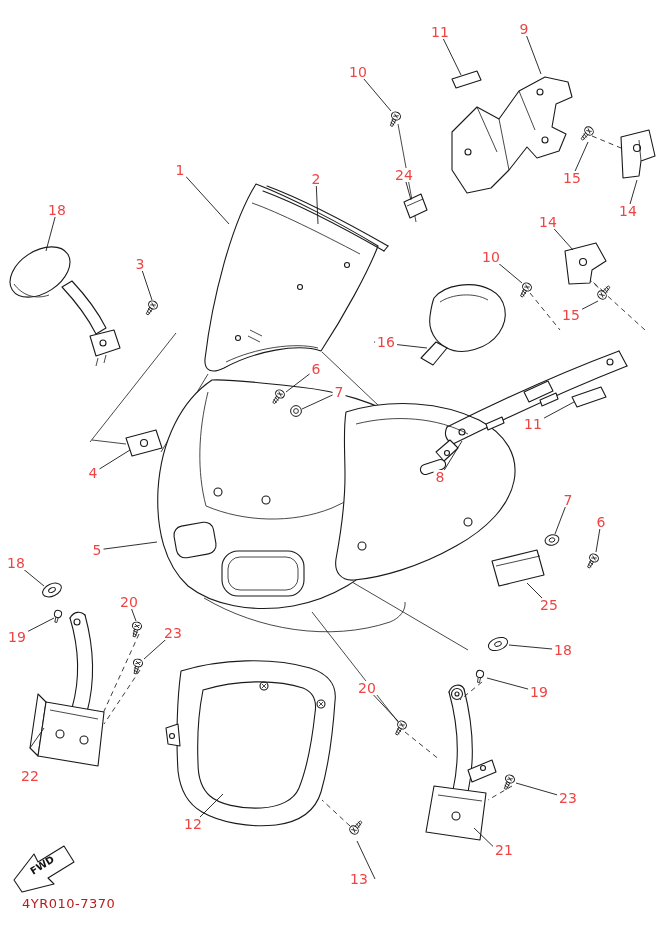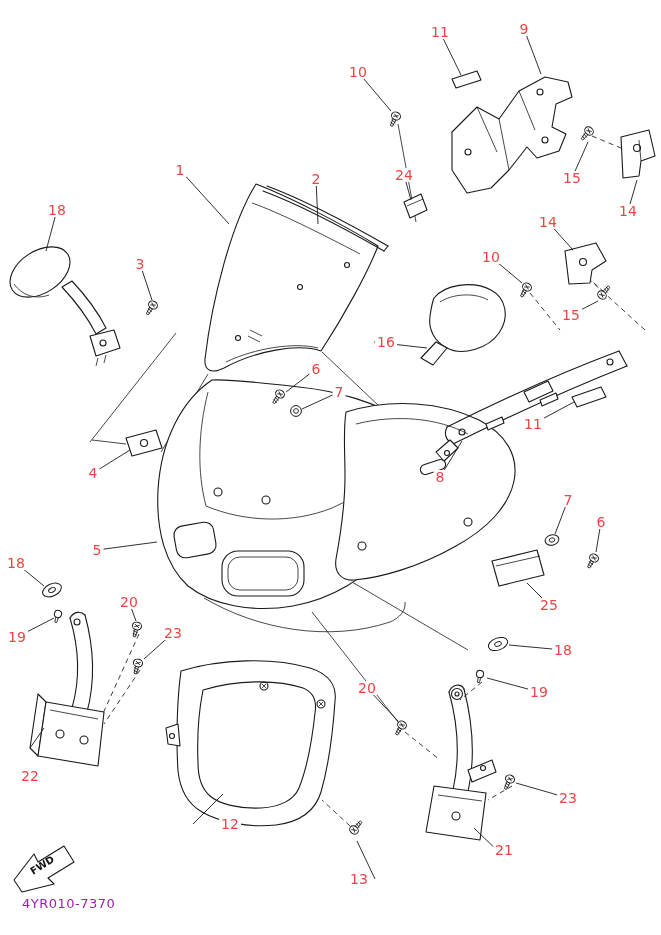--- a/index.html
+++ b/index.html
@@ -1,21 +1,21 @@
 <!DOCTYPE html>
 <html><head>
 <meta charset="utf-8">
 <style>
   html,body{margin:0;padding:0;background:#ffffff;}
   .stage{position:relative;width:661px;height:935px;background:#ffffff;overflow:hidden;
          font-family:"DejaVu Sans",sans-serif;}
   .callout{position:absolute;transform:translate(-50%,-50%);font:14px "DejaVu Sans",sans-serif;
            color:#ef4444;background:#fff;padding:0 2px;line-height:1;z-index:3;}
   .code-label{position:absolute;left:22px;top:896px;font:13px "DejaVu Sans",sans-serif;
-              color:#a21caf;letter-spacing:.5px;z-index:3;}
+              color:#b91c1c;letter-spacing:.5px;z-index:3;}
   svg{position:absolute;left:0;top:0;z-index:1;}
   .ln{fill:none;stroke:#1a1a1a;stroke-width:1.1;stroke-linejoin:round;stroke-linecap:round;}
   .fl{fill:#ffffff;stroke:#1a1a1a;stroke-width:1.1;stroke-linejoin:round;}
   .thin{fill:none;stroke:#1a1a1a;stroke-width:.8;}
   .dash{fill:none;stroke:#1a1a1a;stroke-width:.85;stroke-dasharray:5 4;}
   #leader-layer line{stroke:#1a1a1a;stroke-width:.9;}
   .fwd-text{font:bold 10px "DejaVu Sans",sans-serif;fill:#111;}
 </style>
 </head>
 <body>
@@ -279,21 +279,21 @@
       <span class="callout" style="left: 316px; top: 369px;">6</span>
       <span class="callout" style="left: 339px; top: 392px;">7</span>
       <span class="callout" style="left: 568px; top: 500px;">7</span>
       <span class="callout" style="left: 601px; top: 522px;">6</span>
       <span class="callout" style="left: 440px; top: 477px;">8</span>
       <span class="callout" style="left: 524px; top: 29px;">9</span>
       <span class="callout" style="left: 358px; top: 72px;">10</span>
       <span class="callout" style="left: 491px; top: 257px;">10</span>
       <span class="callout" style="left: 440px; top: 32px;">11</span>
       <span class="callout" style="left: 533px; top: 424px;">11</span>
-      <span class="callout" style="left: 193px; top: 824px; margin-left: 37px;">12</span>
+      <span class="callout" style="left: 193px; top: 824px;">12</span>
       <span class="callout" style="left: 359px; top: 879px;">13</span>
       <span class="callout" style="left: 628px; top: 211px;">14</span>
       <span class="callout" style="left: 548px; top: 222px;">14</span>
       <span class="callout" style="left: 572px; top: 178px;">15</span>
       <span class="callout" style="left: 571px; top: 315px;">15</span>
       <span class="callout" style="left: 374px; top: 342px; margin-left: 12px;">16</span>
       <span class="callout" style="left: 57px; top: 210px;">18</span>
       <span class="callout" style="left: 16px; top: 563px;">18</span>
       <span class="callout" style="left: 563px; top: 650px;">18</span>
       <span class="callout" style="left: 17px; top: 637px;">19</span>

